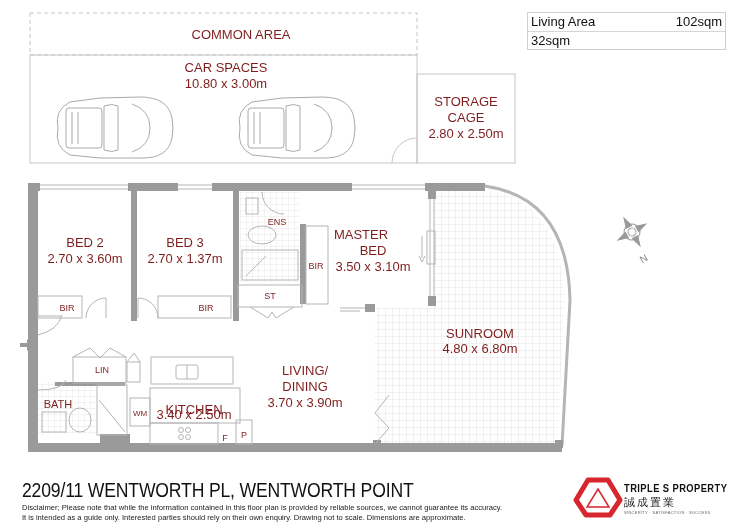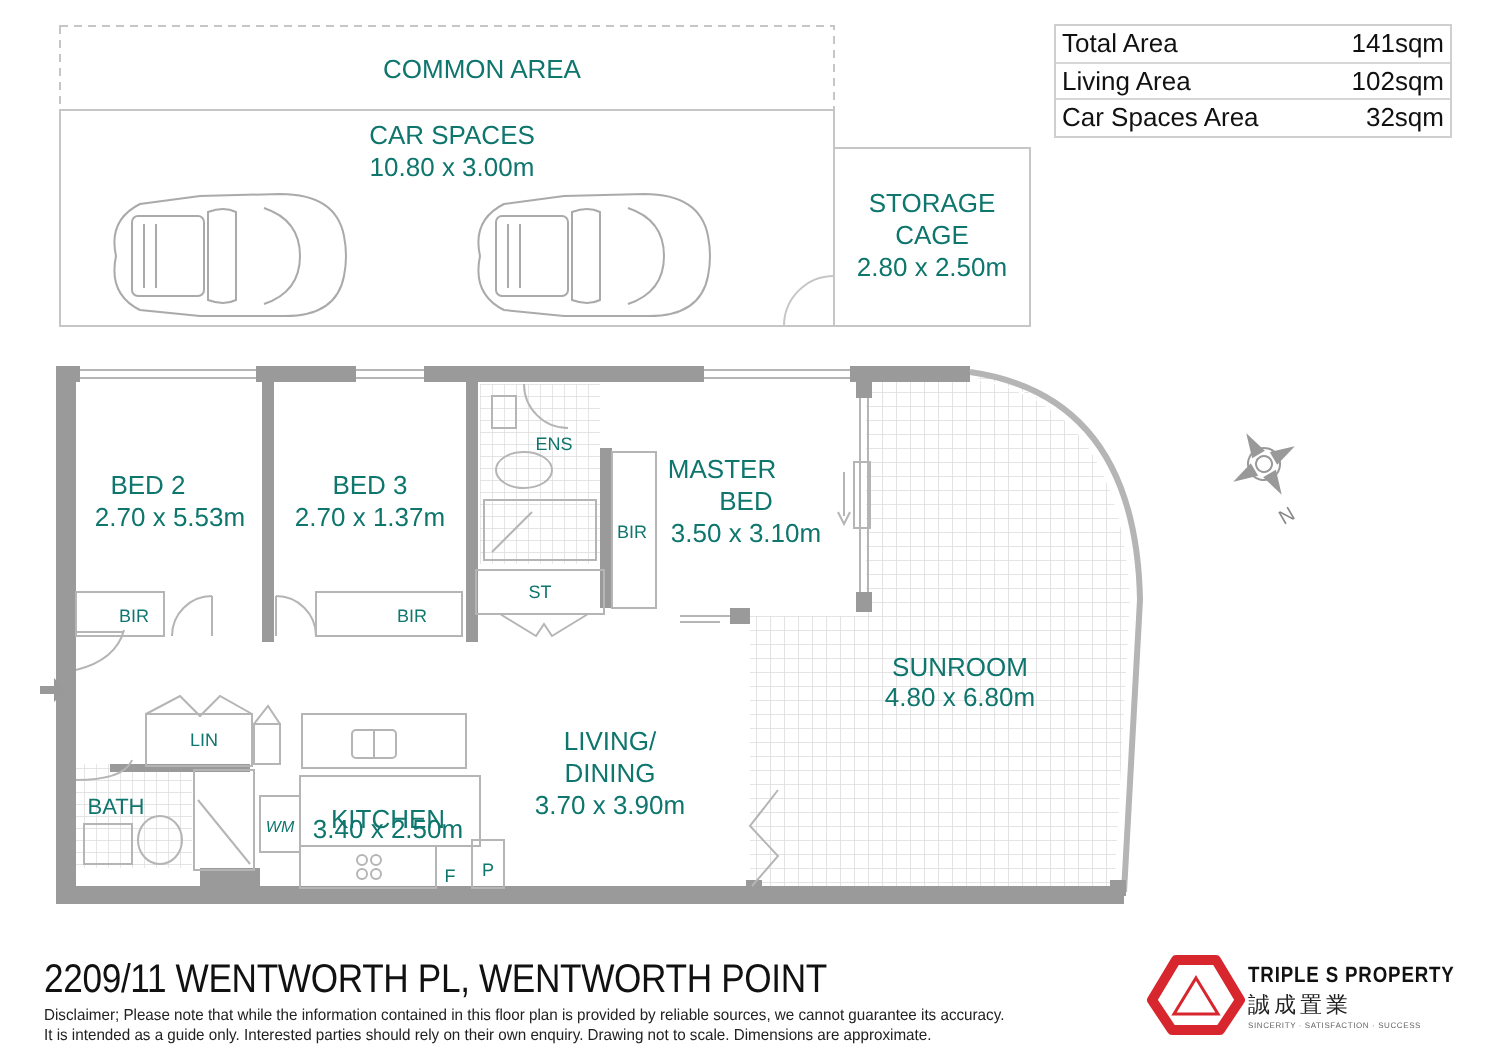--- a/index.html
+++ b/index.html
@@ -1,20 +1,20 @@
 <!DOCTYPE html>
 <html><head>
 <meta charset="utf-8">
 <style>
   html, body { margin:0; padding:0; background:#ffffff; }
   body { width:750px; height:530px; position:relative; overflow:hidden; font-family:"Liberation Sans", sans-serif; color:#111; }
   .abs { position:absolute; }
-  .lbl { position:absolute; text-align:center; font-size:13px; line-height:16px; color:#0f766e; white-space:nowrap; transform:translateX(-50%); }
+  .lbl { position:absolute; text-align:center; font-size:13px; line-height:16px; color:#7f1d1d; white-space:nowrap; transform:translateX(-50%); }
   .small { font-size:9px; line-height:10px; }
-  .tiny { font-size:8px; line-height:9px;font-style:italic; }
+  .tiny { font-size:8px; line-height:9px; }
   
   .area-table { position:absolute; left:527px; top:12px; width:197px; border:1px solid #cfcfcf; border-collapse:collapse; }
   .area-row { display:flex; justify-content:space-between; height:17.5px; border-bottom:1px solid #d6d6d6; padding:0 3px; font-size:13px; line-height:17px; }
   .area-row:last-child { border-bottom:none; }
   .title { position:absolute; left:22px; top:479px; font-size:20px; line-height:22px; letter-spacing:-0.2px; transform:scaleX(0.88); transform-origin:left top; }
   .disclaimer { position:absolute; left:22px; top:503px; font-size:8px; line-height:10px; color:#222; transform:scaleX(0.95); transform-origin:left top; }
   .brand-name { position:absolute; left:624px; top:482px; font-size:11px; font-weight:bold; letter-spacing:0.5px; transform:scaleX(0.85); transform-origin:left top; color:#111; }
   .brand-cn { position:absolute; left:624px; top:495px; font-size:11px; color:#222; letter-spacing:2px; font-family:Liberation Mono, monospace; }
   .brand-tag { position:absolute; left:624px; top:510px; font-size:4px; color:#666; letter-spacing:0.3px; }
 </style>
@@ -165,44 +165,39 @@
   <path d="M20 343 L27 343 L27 339 L33 345 L27 351 L27 347 L20 347 Z" fill="#999"></path>
 
   <g transform="translate(598,497)">
     <path d="M-10 -17 L10 -17 L22 3 L12 18 L-12 18 L-22 3 Z" fill="none" stroke="#d7262e" stroke-width="5" stroke-linejoin="round"></path>
     <path d="M0 -8 L11 10 L-11 10 Z" fill="none" stroke="#d7262e" stroke-width="1.5"></path>
   </g>
 </svg>
 
 <div class="area-table">
   <div class="area-row">
-    <span>Total Area</span>
-    <span>141sqm</span>
-  </div>
-  <div class="area-row">
     <span>Living Area</span>
     <span>102sqm</span>
   </div>
   <div class="area-row">
-    <span>Car Spaces Area</span>
     <span>32sqm</span>
   </div>
 </div>
 
 <div class="lbl" style="left:241px;top:27px">COMMON AREA</div>
 
 <div class="lbl" style="left:226px;top:60px">CAR SPACES</div>
 <div class="lbl" style="left:226px;top:76px">10.80 x 3.00m</div>
 
 <div class="lbl" style="left:466px;top:94px">STORAGE</div>
 <div class="lbl" style="left:466px;top:110px">CAGE</div>
 <div class="lbl" style="left:466px;top:126px">2.80 x 2.50m</div>
 
-<div class="lbl" style="left:74px;top:235px">BED 2</div>
-<div class="lbl" style="left:85px;top:251px">2.70 x 5.53m</div>
+<div class="lbl" style="left:85px;top:235px">BED 2</div>
+<div class="lbl" style="left:85px;top:251px">2.70 x 3.60m</div>
 <div class="lbl small" style="left:67px;top:303px">BIR</div>
 
 <div class="lbl" style="left:185px;top:235px">BED 3</div>
 <div class="lbl" style="left:185px;top:251px">2.70 x 1.37m</div>
 <div class="lbl small" style="left:206px;top:303px">BIR</div>
 
 <div class="lbl small" style="left:277px;top:217px">ENS</div>
 <div class="lbl small" style="left:270px;top:291px">ST</div>
 <div class="lbl small" style="left:316px;top:261px">BIR</div>
 

